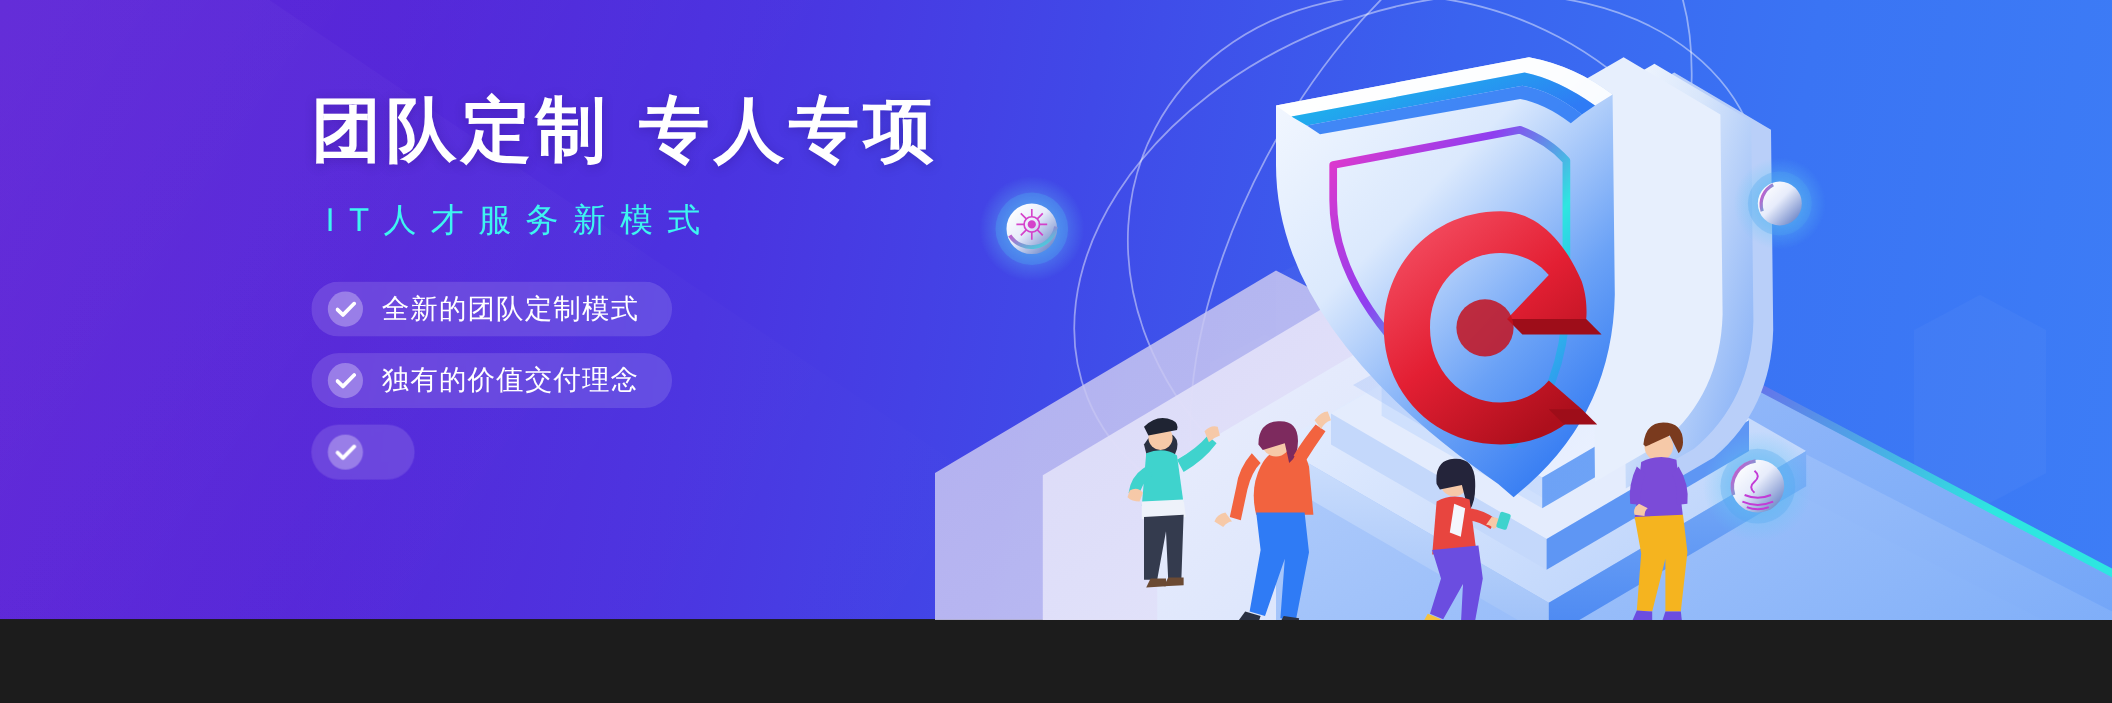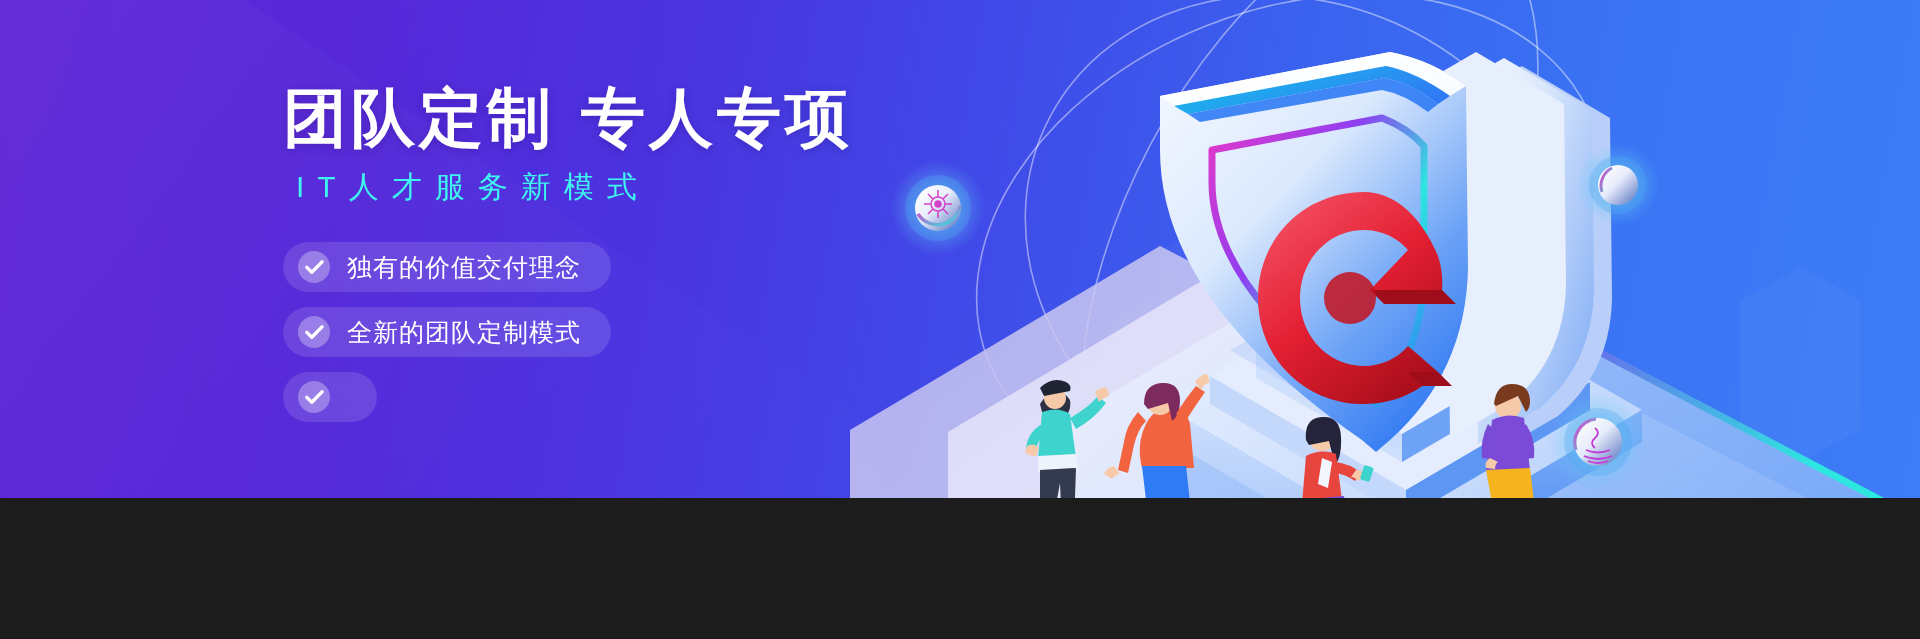--- a/index.html
+++ b/index.html
@@ -1,19 +1,19 @@
 <!DOCTYPE html>
 <html><head>
 <meta charset="utf-8">
 <style>
   html,body{margin:0;padding:0;background:#1c1c1c;}
   *{box-sizing:border-box;}
   .banner{
     position:relative;
-    width:1920px;height:498px;
+    width:1920px;height:563px;
     overflow:hidden;
     font-family:"Liberation Sans","DejaVu Sans",sans-serif;
     background:linear-gradient(100deg,#5a1fd6 0%,#5324d8 18%,#4b33e0 34%,#4049e8 50%,#3a63ef 66%,#3a74f4 82%,#3d7df6 100%);
   }
 
   
   .bg-diag{
     position:absolute;top:-300px;left:-200px;
     width:1400px;height:1600px;
     background:linear-gradient(90deg,rgba(255,255,255,.045),rgba(255,255,255,0));
@@ -31,21 +31,21 @@
 
   
   .copy{position:absolute;left:283px;top:86px;width:760px;}
   .title{
     font-size:64px;font-weight:700;color:#ffffff;
     letter-spacing:4px;line-height:1;white-space:nowrap;
     text-shadow:0 2px 10px rgba(30,0,90,.25);
   }
   .title .gap{display:inline-block;width:26px;}
   .subtitle{
-    margin-top:22px;
+    margin-top:36px;
     font-size:30px;font-weight:400;color:#3ef5f0;
     letter-spacing:13px;line-height:1;white-space:nowrap;
     text-indent:13px;
   }
   .pills{margin-top:40px;display:flex;flex-direction:column;gap:15px;align-items:flex-start;}
   .pill{
     display:flex;align-items:center;
     height:50px;padding:0 30px 0 15px;
     border-radius:25px;
     background:rgba(255,255,255,.13);
@@ -94,30 +94,30 @@
     <div class="subtitle">IT人才服务新模式</div>
 
     <div class="pills">
 
       <div class="pill">
         <span class="check">
           <svg width="19" height="15" viewBox="0 0 19 15" aria-hidden="true">
             <path d="M1.8 7.4 L6.8 12.3 L17 1.9" fill="none" stroke="#ffffff" stroke-width="3.4" stroke-linecap="round" stroke-linejoin="round"></path>
           </svg>
         </span>
-        <span class="ptext">独有的价值交付理念</span>
+        <span class="ptext">全新的团队定制模式</span>
       </div>
 
       <div class="pill">
         <span class="check">
           <svg width="19" height="15" viewBox="0 0 19 15" aria-hidden="true">
             <path d="M1.8 7.4 L6.8 12.3 L17 1.9" fill="none" stroke="#ffffff" stroke-width="3.4" stroke-linecap="round" stroke-linejoin="round"></path>
           </svg>
         </span>
-        <span class="ptext">全新的团队定制模式</span>
+        <span class="ptext">独有的价值交付理念</span>
       </div>
 
       <div class="pill">
         <span class="check">
           <svg width="19" height="15" viewBox="0 0 19 15" aria-hidden="true">
             <path d="M1.8 7.4 L6.8 12.3 L17 1.9" fill="none" stroke="#ffffff" stroke-width="3.4" stroke-linecap="round" stroke-linejoin="round"></path>
           </svg>
         </span>
       </div>
 

